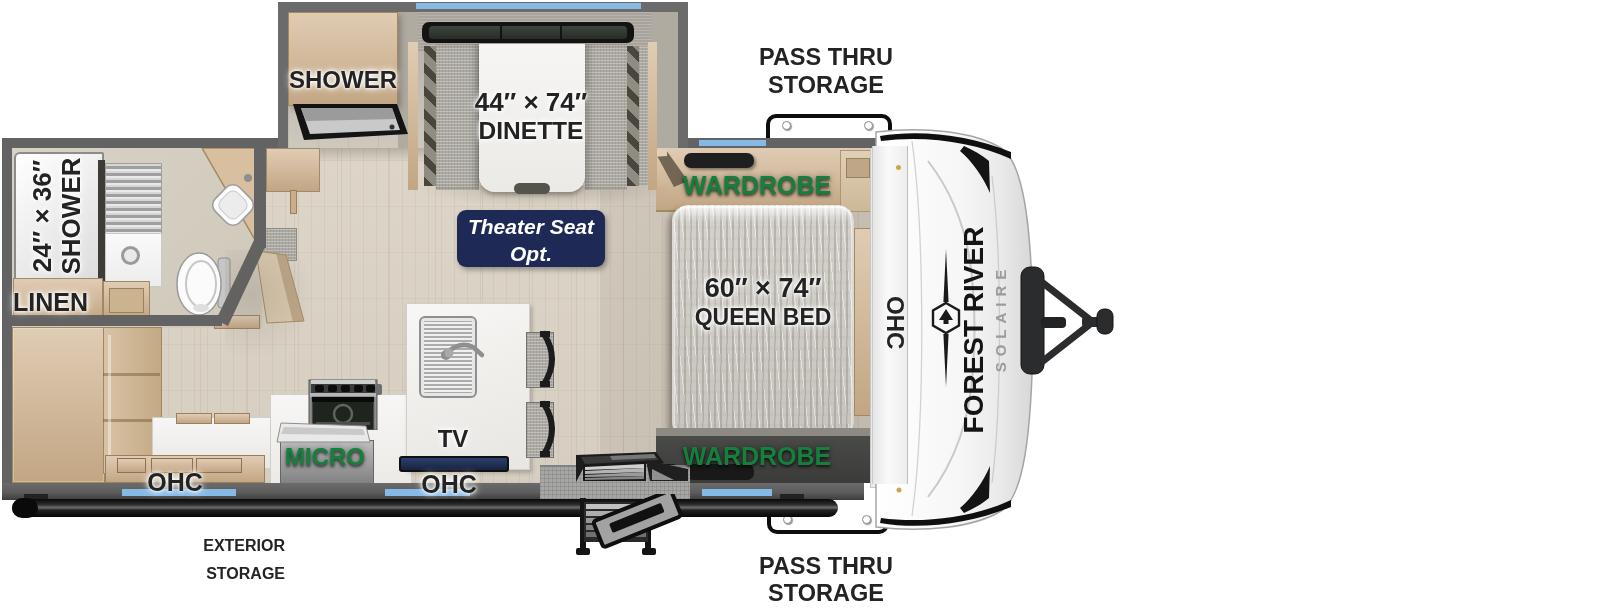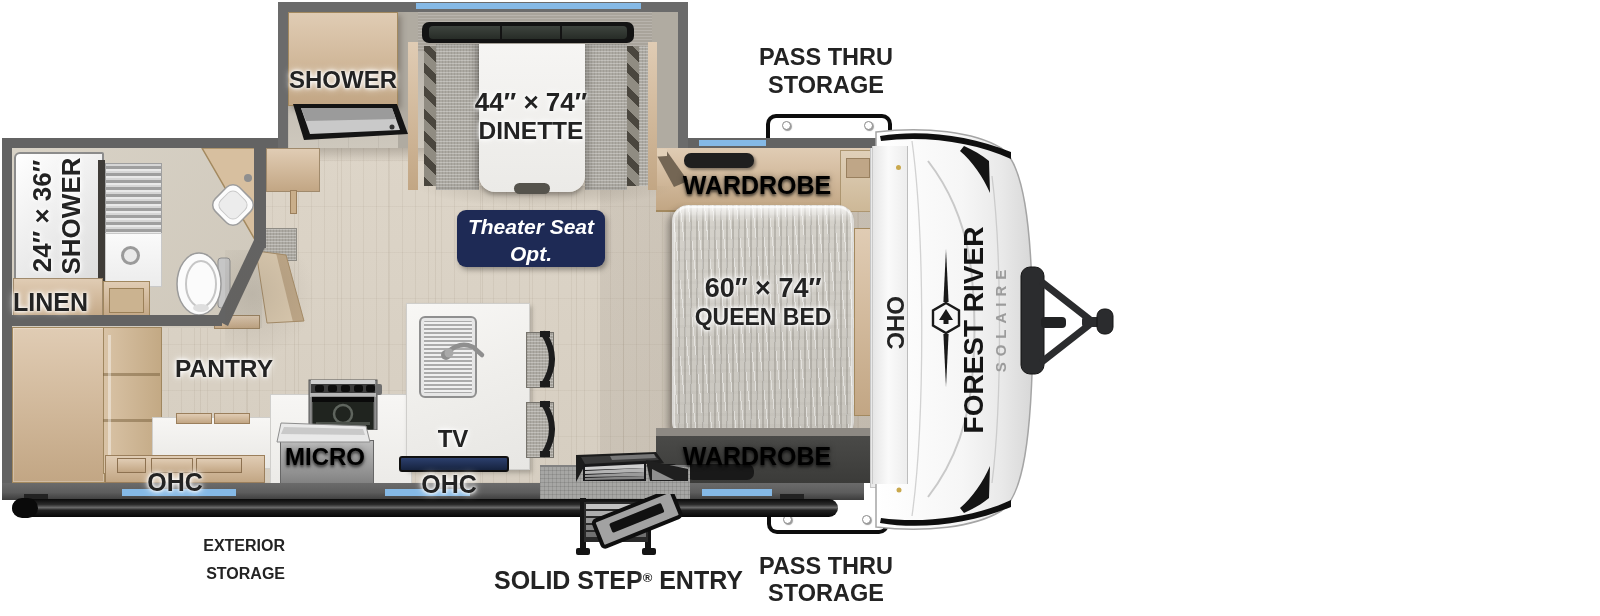--- a/index.html
+++ b/index.html
@@ -3,21 +3,21 @@
 <meta charset="utf-8">
 <style>
   html,body{margin:0;padding:0;background:#fff;}
   #c{position:relative;width:1600px;height:616px;background:#fff;overflow:hidden;
      font-family:"Liberation Sans", sans-serif;}
   .abs{position:absolute;}
   .wall{position:absolute;background:#636363;}
   .tan{background:linear-gradient(180deg,#e0ccb4 0%,#d3bb9e 45%,#c2a684 100%);}
   .lbl{position:absolute;font-weight:bold;color:#232323;white-space:nowrap;
        text-shadow:0 0 3px #fff,0 0 5px #fff,0 0 8px #fff;letter-spacing:0px;}
-  .wlbl{position:absolute;font-weight:bold;color:#000000;white-space:nowrap;
+  .wlbl{position:absolute;font-weight:bold;color:#15803d;white-space:nowrap;
         text-shadow:0 2px 3px rgba(0,0,0,.65),0 0 6px rgba(0,0,0,.35);}
   .blue{position:absolute;background:#85b9e6;}
   .fabric{background:
      repeating-linear-gradient(0deg,rgba(255,255,255,.28) 0 1px,transparent 1px 3px),
      repeating-linear-gradient(90deg,rgba(110,107,100,.20) 0 1px,transparent 1px 3px),
      #aca9a2;}
   .stripes{background:repeating-linear-gradient(45deg,#4a463e 0 7px,#908c82 7px 16px);}
 </style>
 </head>
 <body>
@@ -383,30 +383,28 @@
 <div class="lbl" style="left:683px;top:275px;width:160px;text-align:center;font-size:27px;line-height:27px;">60″ × 74″</div>
 
 <div class="lbl" style="left:683px;top:305px;width:160px;text-align:center;font-size:23px;line-height:24px;">QUEEN BED</div>
 
 <div class="wlbl" style="left:677px;top:444px;width:160px;text-align:center;font-size:25px;line-height:25px;">WARDROBE</div>
 
 <div class="lbl" style="left:-43px;top:187px;width:200px;text-align:center;font-size:26px;line-height:29px;transform:rotate(-90deg);">24″ × 36″<br>SHOWER</div>
 
 <div class="lbl" style="left:13px;top:290px;width:88px;text-align:left;font-size:25px;line-height:25px;">LINEN</div>
 
-<div class="lbl" style="left:144px;top:356px;width:160px;text-align:center;font-size:24.5px;line-height:25px;">PANTRY</div>
 
 <div class="wlbl" style="left:245px;top:445px;width:160px;text-align:center;font-size:24px;line-height:24px;">MICRO</div>
 
 <div class="lbl" style="left:373px;top:427px;width:160px;text-align:center;font-size:24px;line-height:24px;">TV</div>
 
 <div class="lbl" style="left:95px;top:470px;width:160px;text-align:center;font-size:25px;line-height:25px;">OHC</div>
 
 <div class="lbl" style="left:369px;top:472px;width:160px;text-align:center;font-size:25px;line-height:25px;">OHC</div>
 
 <div class="lbl" style="left:95px;top:532px;width:190px;text-align:right;font-size:16px;line-height:28px;">EXTERIOR<br>STORAGE</div>
 
 
-<div class="lbl" style="left:494px;top:565px;width:245px;text-align:center;font-size:25px;line-height:25px;">SOLID STEP<span style="font-size:13px;vertical-align:7px;">®</span> ENTRY</div>
 
 <div class="lbl" style="left:746px;top:553px;width:160px;text-align:center;font-size:23.5px;line-height:27px;">PASS THRU<br>STORAGE</div>
 
 </div>
 
 </body></html>

